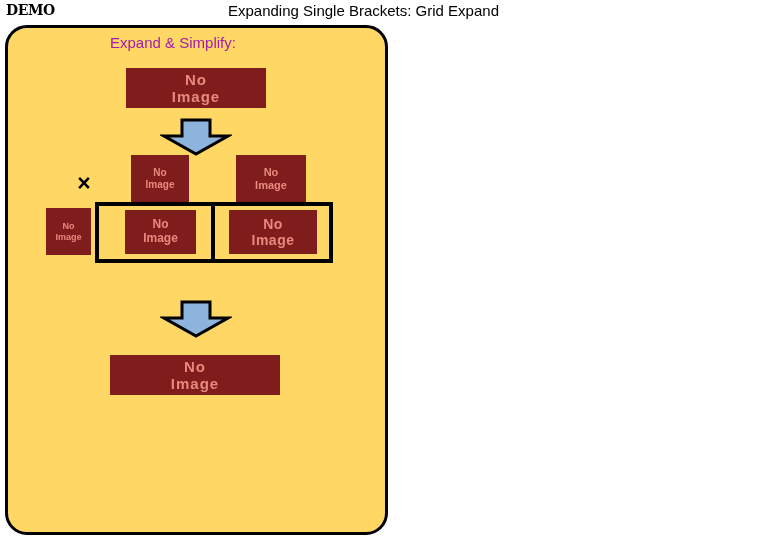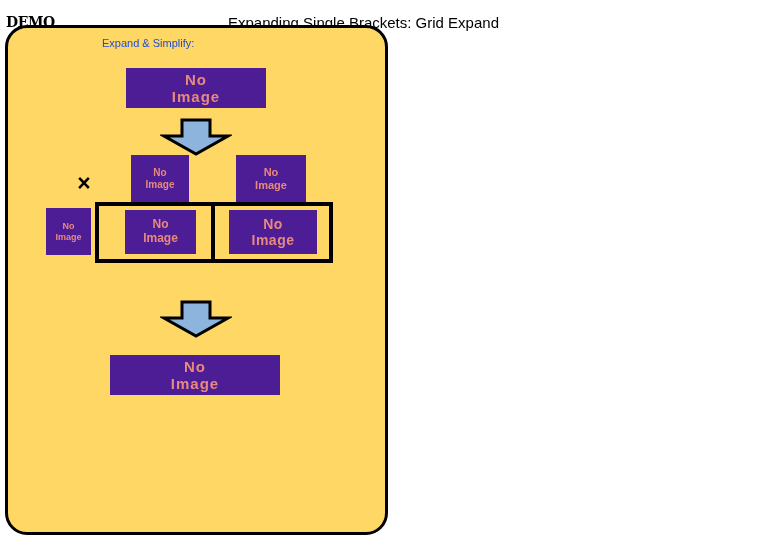--- a/index.html
+++ b/index.html
@@ -14,21 +14,21 @@
     position: relative;
     overflow: hidden;
     font-family: "Liberation Sans", sans-serif;
     -webkit-font-smoothing: none;
   }
 
   
   #slide-header {
     position: absolute;
     left: 0; top: 0;
-    width: 732px; height: 24px; margin-top: 12px;
+    width: 732px; height: 24px;
   }
   #demo-label {
     position: absolute;
     left: 6px; top: 1px;
     font-family: "DejaVu Serif", serif;
     font-weight: bold;
     font-size: 14px;
     letter-spacing: -0.4px;
     color: #000000;
     line-height: 18px;
@@ -50,32 +50,32 @@
     width: 383px; height: 510px;
     box-sizing: border-box;
     background: #FFD764;
     border: 3px solid #000000;
     border-radius: 22px;
   }
 
   
   #expand-simplify-heading {
     position: absolute;
-    left: 102px; top: 33px;
-    font-family: "Liberation Sans", sans-serif;
-    font-size: 11px;
-    color: #1d4ed8;
+    left: 110px; top: 33px;
+    font-family: "Liberation Sans", sans-serif;
+    font-size: 15px;
+    color: #a21caf;
     line-height: 20px;
     white-space: nowrap;
   }
 
   
   .no-image-box {
     position: absolute;
-    background: #4c1d95;
+    background: #7f1d1d;
     color: #E8897E;
     font-family: "Liberation Sans", sans-serif;
     font-weight: bold;
     text-align: center;
     display: flex;
     flex-direction: column;
     align-items: center;
     justify-content: center;
     line-height: 1.15;
     white-space: pre-line;

